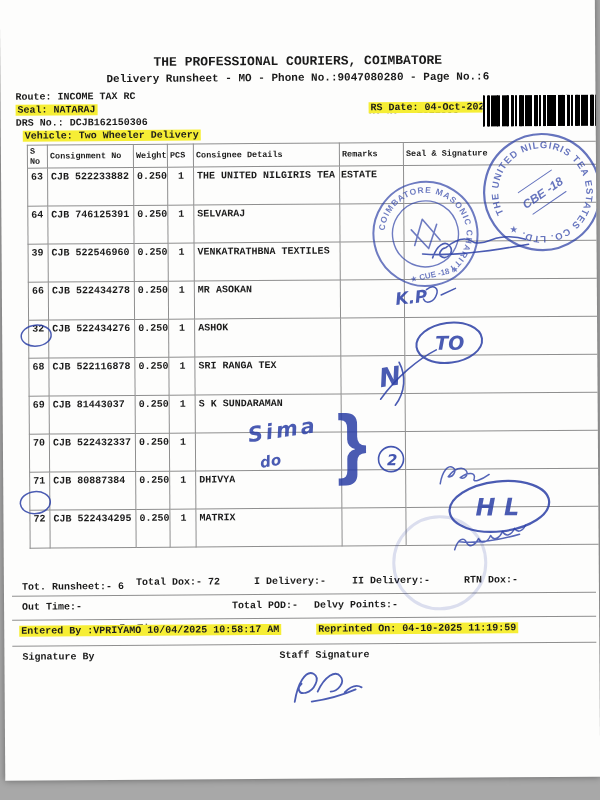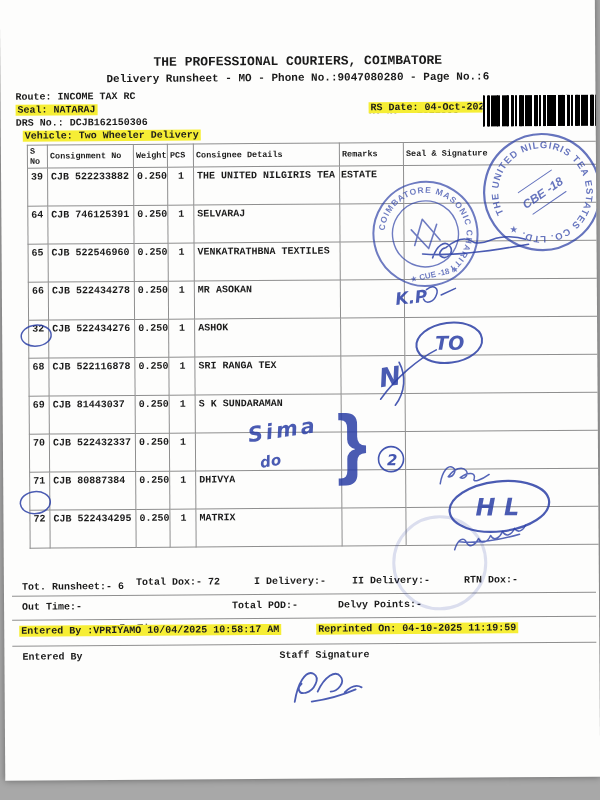--- a/index.html
+++ b/index.html
@@ -66,39 +66,39 @@
         <th>Consignment No</th>
         <th>Weight</th>
         <th>PCS</th>
         <th>Consignee Details</th>
         <th>Remarks</th>
         <th>Seal &amp; Signature</th>
       </tr>
     </thead>
     <tbody>
       <tr>
-        <td>39</td>
+        <td>63</td>
         <td>CJB 522233882</td>
         <td>0.250</td>
         <td class="t-c">1</td>
         <td>THE UNITED NILGIRIS TEA ESTATE</td>
         <td></td>
         <td></td>
       </tr>
       <tr>
         <td>64</td>
         <td>CJB 746125391</td>
         <td>0.250</td>
         <td class="t-c">1</td>
         <td>SELVARAJ</td>
         <td></td>
         <td></td>
       </tr>
       <tr>
-        <td>65</td>
+        <td>39</td>
         <td>CJB 522546960</td>
         <td>0.250</td>
         <td class="t-c">1</td>
         <td>VENKATRATHBNA TEXTILES</td>
         <td></td>
         <td></td>
       </tr>
       <tr>
         <td>66</td>
         <td>CJB 522434278</td>
@@ -168,28 +168,28 @@
   <div class="abs f-txt" style="left:18px;  top:582px;">Tot. Runsheet:- 6</div>
   <div class="abs f-txt" style="left:132px; top:578px;">Total Dox:- 72</div>
   <div class="abs f-txt" style="left:250px; top:578px;">I Delivery:-</div>
   <div class="abs f-txt" style="left:348px; top:578px;">II Delivery:-</div>
   <div class="abs f-txt" style="left:460px; top:578px;">RTN Dox:-</div>
   <div class="hline" style="top:596px;"></div>
 
   <div class="abs f-txt" style="left:18px;  top:602px;">Out Time:-</div>
   <div class="abs f-txt" style="left:115px; top:624px;">In Time:-</div>
   <div class="abs f-txt" style="left:228px; top:602px;">Total POD:-</div>
-  <div class="abs f-txt" style="left:310px; top:602px;margin-left:24px;">Delvy Points:-</div>
+  <div class="abs f-txt" style="left:310px; top:602px;">Delvy Points:-</div>
   <div class="hline" style="top:620px;"></div>
 
   <div class="abs f-txt" style="left:15px; top:626px;"><span class="hl">Entered By :VPRIYAMO 10/04/2025 10:58:17 AM</span></div>
   <div class="abs f-txt" style="left:312px; top:626px;"><span class="hl">Reprinted On: 04-10-2025 11:19:59</span></div>
   <div class="hline" style="top:646px;"></div>
 
-  <div class="abs f-txt" style="left:18px;  top:652px;">Entered By</div>
+  <div class="abs f-txt" style="left:18px;  top:652px;">Signature By</div>
   <div class="abs f-txt" style="left:275px; top:652px;">Staff Signature</div>
 
   <svg class="ink" width="600" height="800" viewBox="0 0 600 800">
     <defs>
       <path id="ringA" d="M -44 0 A 44 44 0 0 1 44 0 A 44 44 0 0 1 -44 0"></path>
       <path id="ringB" d="M -41 0 A 41 41 0 0 1 41 0 A 41 41 0 0 1 -41 0"></path>
     </defs>
 
     <g transform="translate(541,196) rotate(-34)" opacity="0.72">
       <circle class="stroke" r="58" stroke-width="2.2"></circle>

